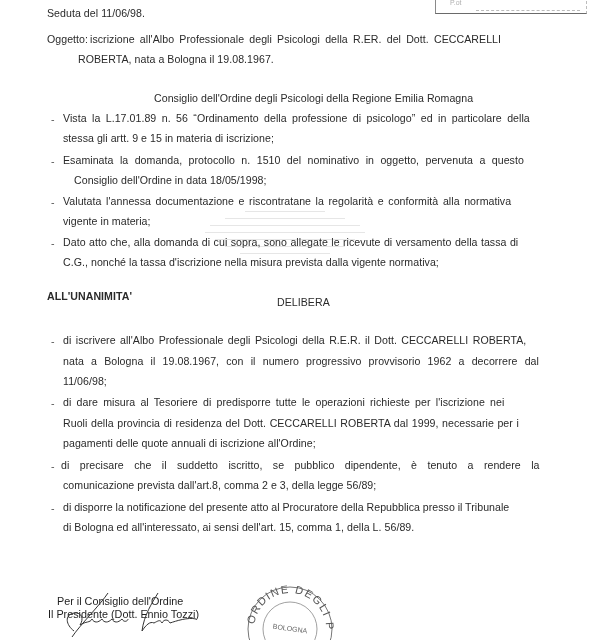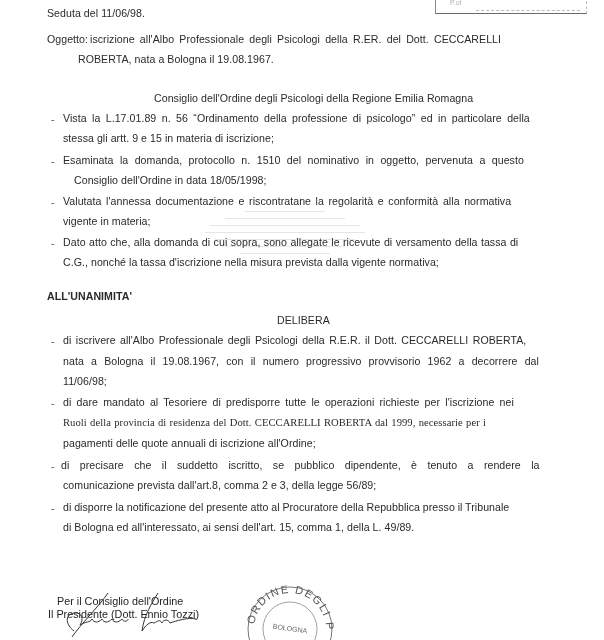--- a/index.html
+++ b/index.html
@@ -67,39 +67,39 @@
     <div style="width:120px;"></div>
     <div style="width:150px;"></div>
     <div style="width:160px;"></div>
     <div style="width:140px;"></div>
     <div style="width:120px;"></div>
     <div style="width:90px;"></div>
   </div>
 
   <div class="abs t" style="left:47px; top:290px;font-weight:bold;">ALL'UNANIMITA'</div>
 
-  <div class="abs t" style="left:277px; top:314px;">DELIBERA</div>
+  <div class="abs t" style="left:277px; top:296px;">DELIBERA</div>
 
   <span class="dash" style="top:335px;">-</span>
   <div class="abs t" style="left:63px; top:334px; word-spacing:1.4px;">di iscrivere all'Albo Professionale degli Psicologi della R.E.R. il Dott. CECCARELLI ROBERTA,</div>
   <div class="abs t" style="left:63px; top:355px; word-spacing:4.2px;">nata a Bologna il 19.08.1967, con il numero progressivo provvisorio 1962 a decorrere dal</div>
   <div class="abs t" style="left:63px; top:375px;">11/06/98;</div>
 
   <span class="dash" style="top:397px;">-</span>
-  <div class="abs t" style="left:63px; top:396px; word-spacing:2.2px;">di dare mandato al Tesoriere di predisporre tutte le operazioni richieste per l'iscrizione nei</div>
-  <div class="abs t" style="left:63px; top:417px; word-spacing:0.6px;font-family:Liberation Serif, serif;">Ruoli della provincia di residenza del Dott. CECCARELLI ROBERTA dal 1999, necessarie per i</div>
+  <div class="abs t" style="left:63px; top:396px; word-spacing:2.2px;">di dare misura al Tesoriere di predisporre tutte le operazioni richieste per l'iscrizione nei</div>
+  <div class="abs t" style="left:63px; top:417px; word-spacing:0.6px;">Ruoli della provincia di residenza del Dott. CECCARELLI ROBERTA dal 1999, necessarie per i</div>
   <div class="abs t" style="left:63px; top:437px;">pagamenti delle quote annuali di iscrizione all'Ordine;</div>
 
   <span class="dash" style="top:460px;">-</span>
   <div class="abs t" style="left:61px; top:459px; word-spacing:7.4px;">di precisare che il suddetto iscritto, se pubblico dipendente, è tenuto a rendere la</div>
   <div class="abs t" style="left:63px; top:479px;">comunicazione prevista dall'art.8, comma 2 e 3, della legge 56/89;</div>
 
   <span class="dash" style="top:502px;">-</span>
   <div class="abs t" style="left:63px; top:501px; word-spacing:-0.2px;">di disporre la notificazione del presente atto al Procuratore della Repubblica presso il Tribunale</div>
-  <div class="abs t" style="left:63px; top:521px;">di Bologna ed all'interessato, ai sensi dell'art. 15, comma 1, della L. 49/89.</div>
+  <div class="abs t" style="left:63px; top:521px;">di Bologna ed all'interessato, ai sensi dell'art. 15, comma 1, della L. 56/89.</div>
 
   <div class="abs sig-text" style="left:57px; top:595px;">Per  il Consiglio dell'Ordine</div>
   <div class="abs sig-text" style="left:48px; top:608px;">Il Presidente (Dott. Ennio Tozzi)</div>
 
   <svg class="abs" style="left:60px; top:585px;" width="140" height="55" viewBox="0 0 140 55">
     <path d="M48 8 C 40 20, 20 40, 12 52 M14 46 C 6 40, 4 30, 14 28 C 22 27, 24 34, 20 40 M20 40 C 26 36, 30 38, 32 34 C 34 38, 38 38, 42 34 C 44 38, 48 38, 52 34 C 54 38, 58 38, 62 34 C 64 38, 68 36, 68 34" fill="none" stroke="#333" stroke-width="1"></path>
     <path d="M98 8 C 92 18, 84 30, 82 46 M82 46 C 86 40, 90 36, 94 38 C 98 36, 100 34, 102 38 C 104 34, 108 34, 110 38 C 116 36, 128 32, 136 34" fill="none" stroke="#333" stroke-width="1"></path>
   </svg>
 
   <svg class="abs" style="left:240px; top:585px;" width="100" height="80" viewBox="0 0 100 80">

